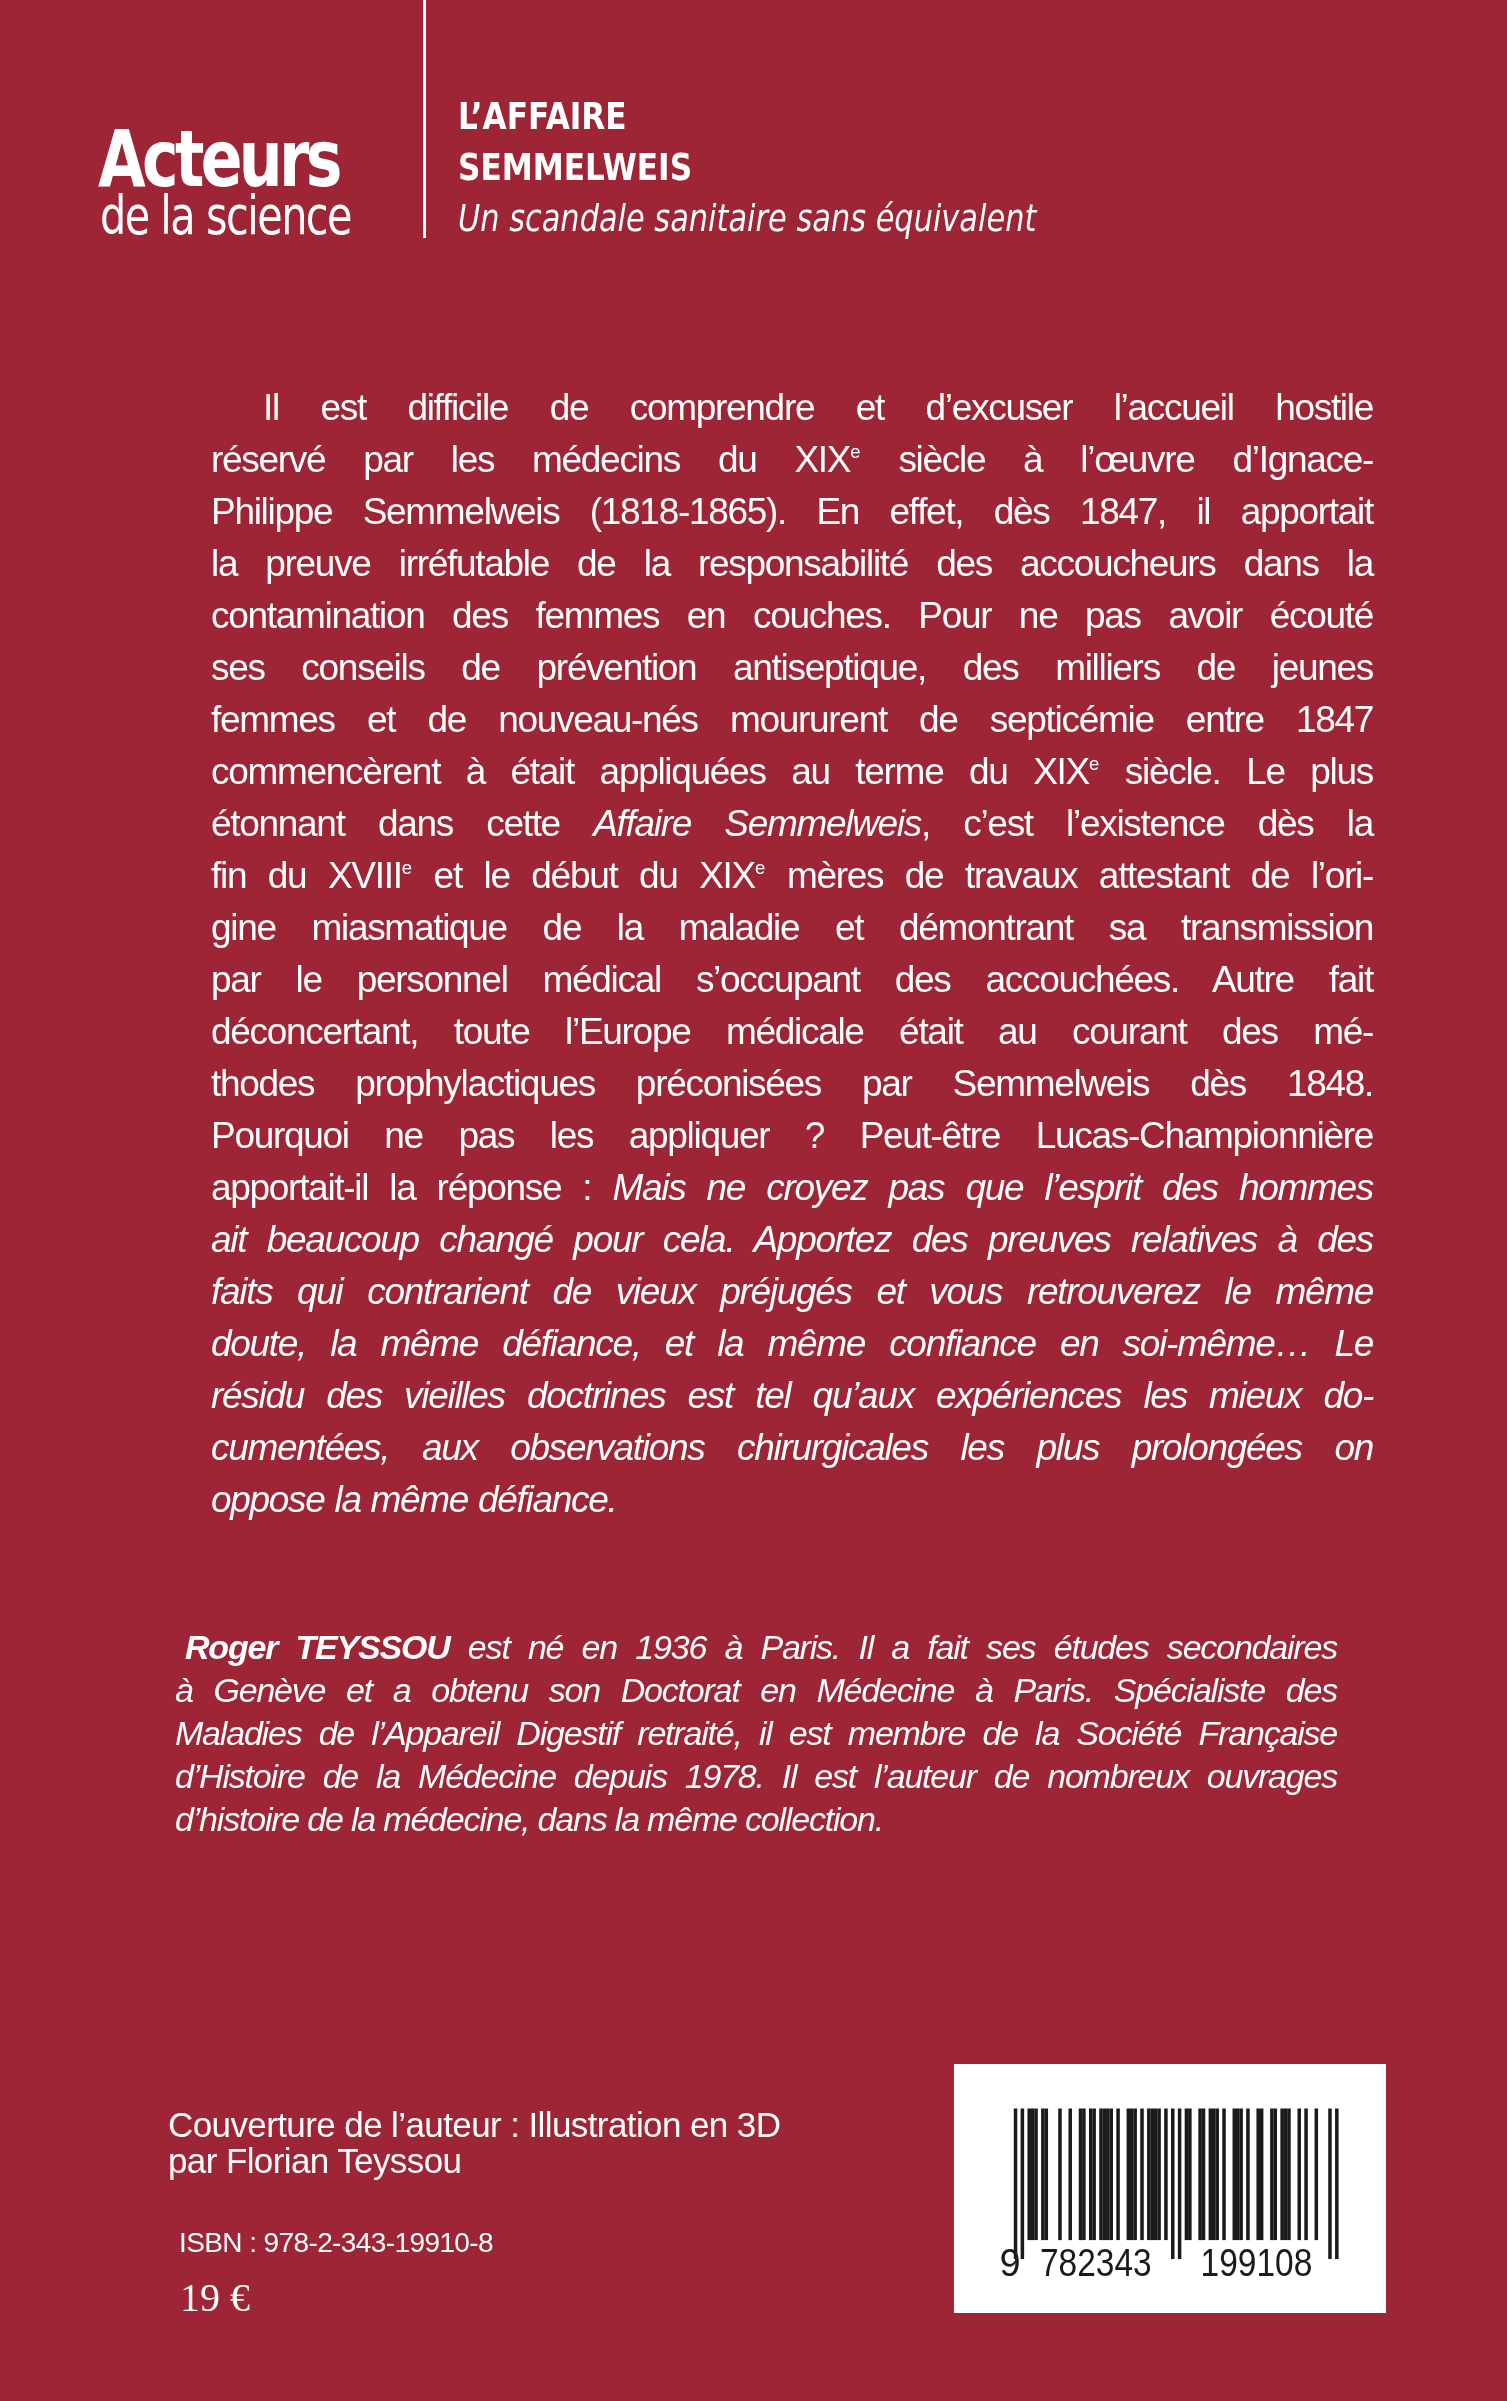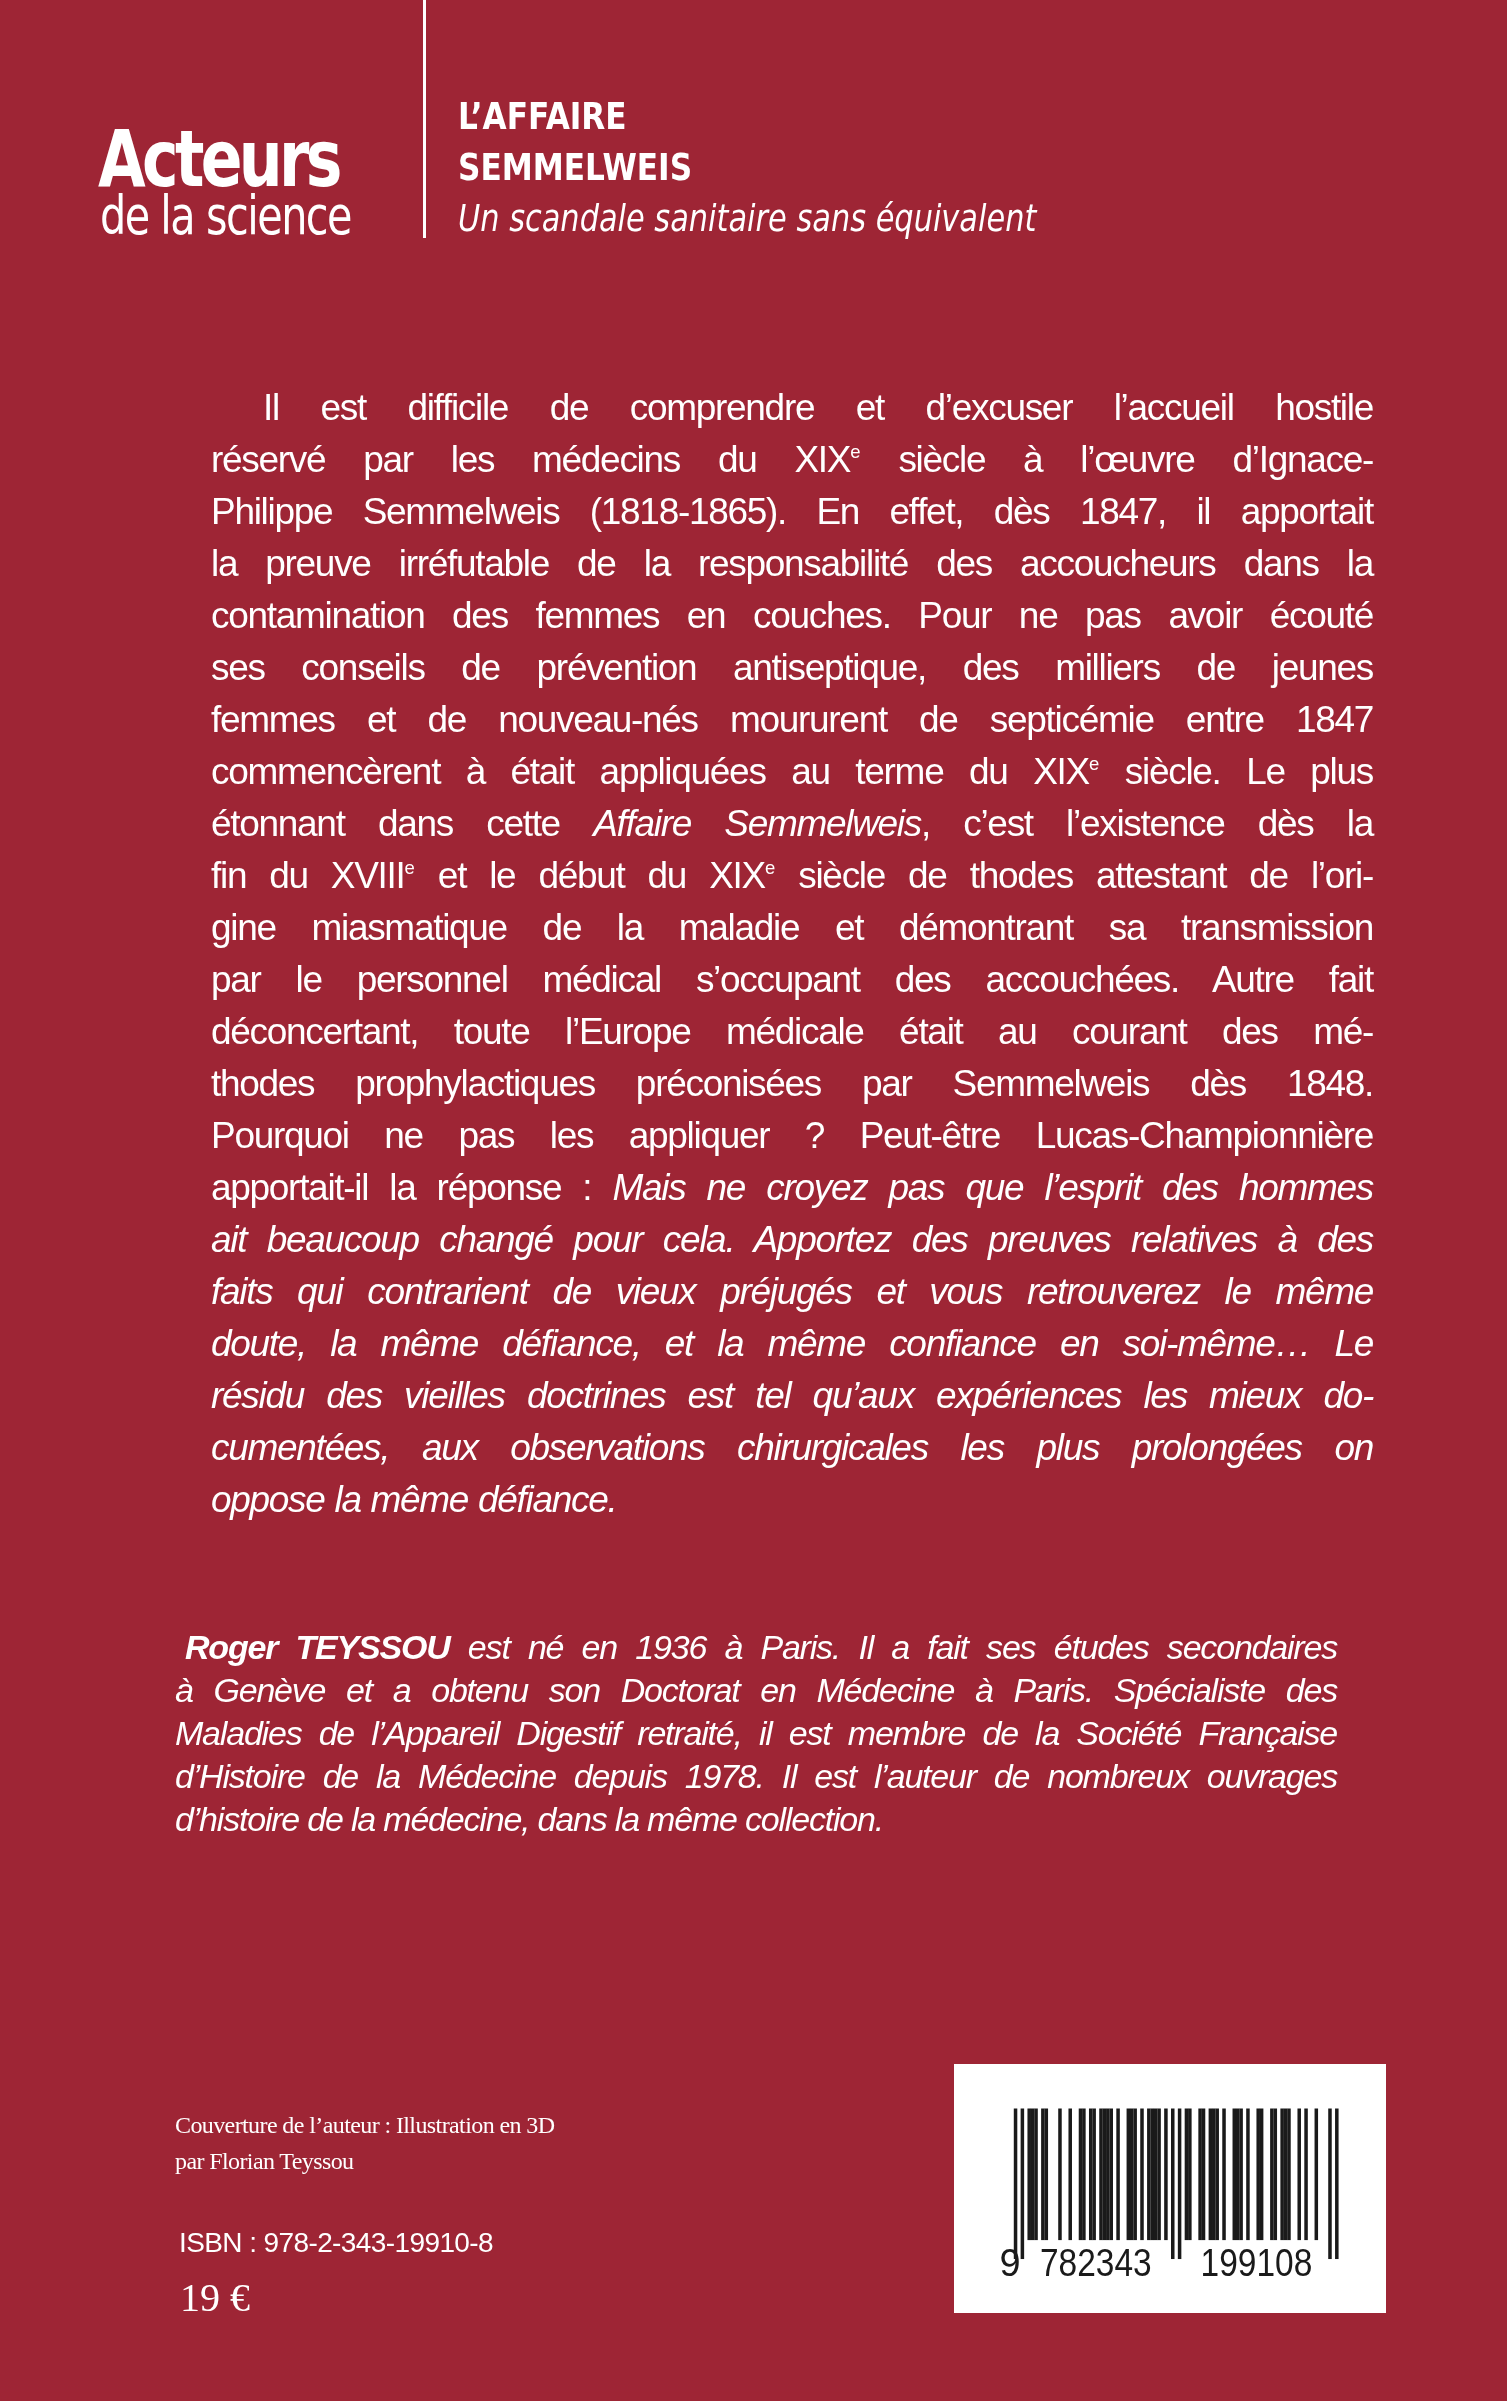--- a/index.html
+++ b/index.html
@@ -50,21 +50,21 @@
   .line.indent { padding-left: 52px; }
   #blurb .line { font-size: 37px; height: 52px; line-height: 52px; letter-spacing: -1.3px; word-spacing: 0.9px; }
   #blurb { top: 382px; margin-left: 36px; }
   #bio { top: 1626px; }
   #bio .line { font-size: 34px; height: 43px; line-height: 43px; letter-spacing: -1.2px; font-style: italic; }
   .it { font-style: italic; }
   .bd { font-weight: bold; margin-left: 10px; }
   sup.ord { font-size: 0.5em; vertical-align: 0.75em; line-height: 0; letter-spacing: 0; }
 
   
-  #credits { left: 175px; top: 2107px; font-family: Liberation Serif, serif; font-size: 24px; line-height: 36px; letter-spacing: -0.6px; }
+  #credits { left: 168px; top: 2107px; font-family: Liberation Sans, sans-serif; font-size: 35px; line-height: 36px; letter-spacing: -0.6px; }
   #isbn { left: 168px; top: 2226px; font-family: "Liberation Sans", sans-serif; font-size: 28px; line-height: 34px; letter-spacing: -0.6px; margin-left: 11px; }
   #price { left: 180px; top: 2275px; font-family: Liberation Serif, serif; font-size: 40px; line-height: 45px; }
 
   
   #barcode-box { left: 954px; top: 2064px; width: 432px; height: 249px; background: #ffffff; }
   #barcode-svg { position: absolute; left: 0; top: 0; }
 </style>
 </head>
 <body>
 
@@ -80,21 +80,21 @@
 <div class="abs textblock" id="blurb">
     <div class="line indent"><span>Il est difficile de comprendre et d’excuser l’accueil hostile</span></div>
     <div class="line"><span>réservé par les médecins du XIX</span><sup class="ord">e</sup><span> siècle à l’œuvre d’Ignace-</span></div>
     <div class="line"><span>Philippe Semmelweis (1818-1865). En effet, dès 1847, il apportait</span></div>
     <div class="line"><span>la preuve irréfutable de la responsabilité des accoucheurs dans la</span></div>
     <div class="line"><span>contamination des femmes en couches. Pour ne pas avoir écouté</span></div>
     <div class="line"><span>ses conseils de prévention antiseptique, des milliers de jeunes</span></div>
     <div class="line"><span>femmes et de nouveau-nés moururent de septicémie entre 1847</span></div>
     <div class="line"><span>commencèrent à était appliquées au terme du XIX</span><sup class="ord">e</sup><span> siècle. Le plus</span></div>
     <div class="line"><span>étonnant dans cette </span><span class="it">Affaire Semmelweis</span><span>, c’est l’existence dès la</span></div>
-    <div class="line"><span>fin du XVIII</span><sup class="ord">e</sup><span> et le début du XIX</span><sup class="ord">e</sup><span> siècle de thodes attestant de l’ori-</span></div>
+    <div class="line"><span>fin du XVIII</span><sup class="ord">e</sup><span> et le début du XIX</span><sup class="ord">e</sup><span> mères de travaux attestant de l’ori-</span></div>
     <div class="line"><span>gine miasmatique de la maladie et démontrant sa transmission</span></div>
     <div class="line"><span>par le personnel médical s’occupant des accouchées. Autre fait</span></div>
     <div class="line"><span>déconcertant, toute l’Europe médicale était au courant des mé-</span></div>
     <div class="line"><span>thodes prophylactiques préconisées par Semmelweis dès 1848.</span></div>
     <div class="line"><span>Pourquoi ne pas les appliquer ? Peut-être Lucas-Championnière</span></div>
     <div class="line"><span>apportait-il la réponse : </span><span class="it">Mais ne croyez pas que l’esprit des hommes</span></div>
     <div class="line"><span class="it">ait beaucoup changé pour cela. Apportez des preuves relatives à des</span></div>
     <div class="line"><span class="it">faits qui contrarient de vieux préjugés et vous retrouverez le même</span></div>
     <div class="line"><span class="it">doute, la même défiance, et la même confiance en soi-même… Le</span></div>
     <div class="line"><span class="it">résidu des vieilles doctrines est tel qu’aux expériences les mieux do-</span></div>

